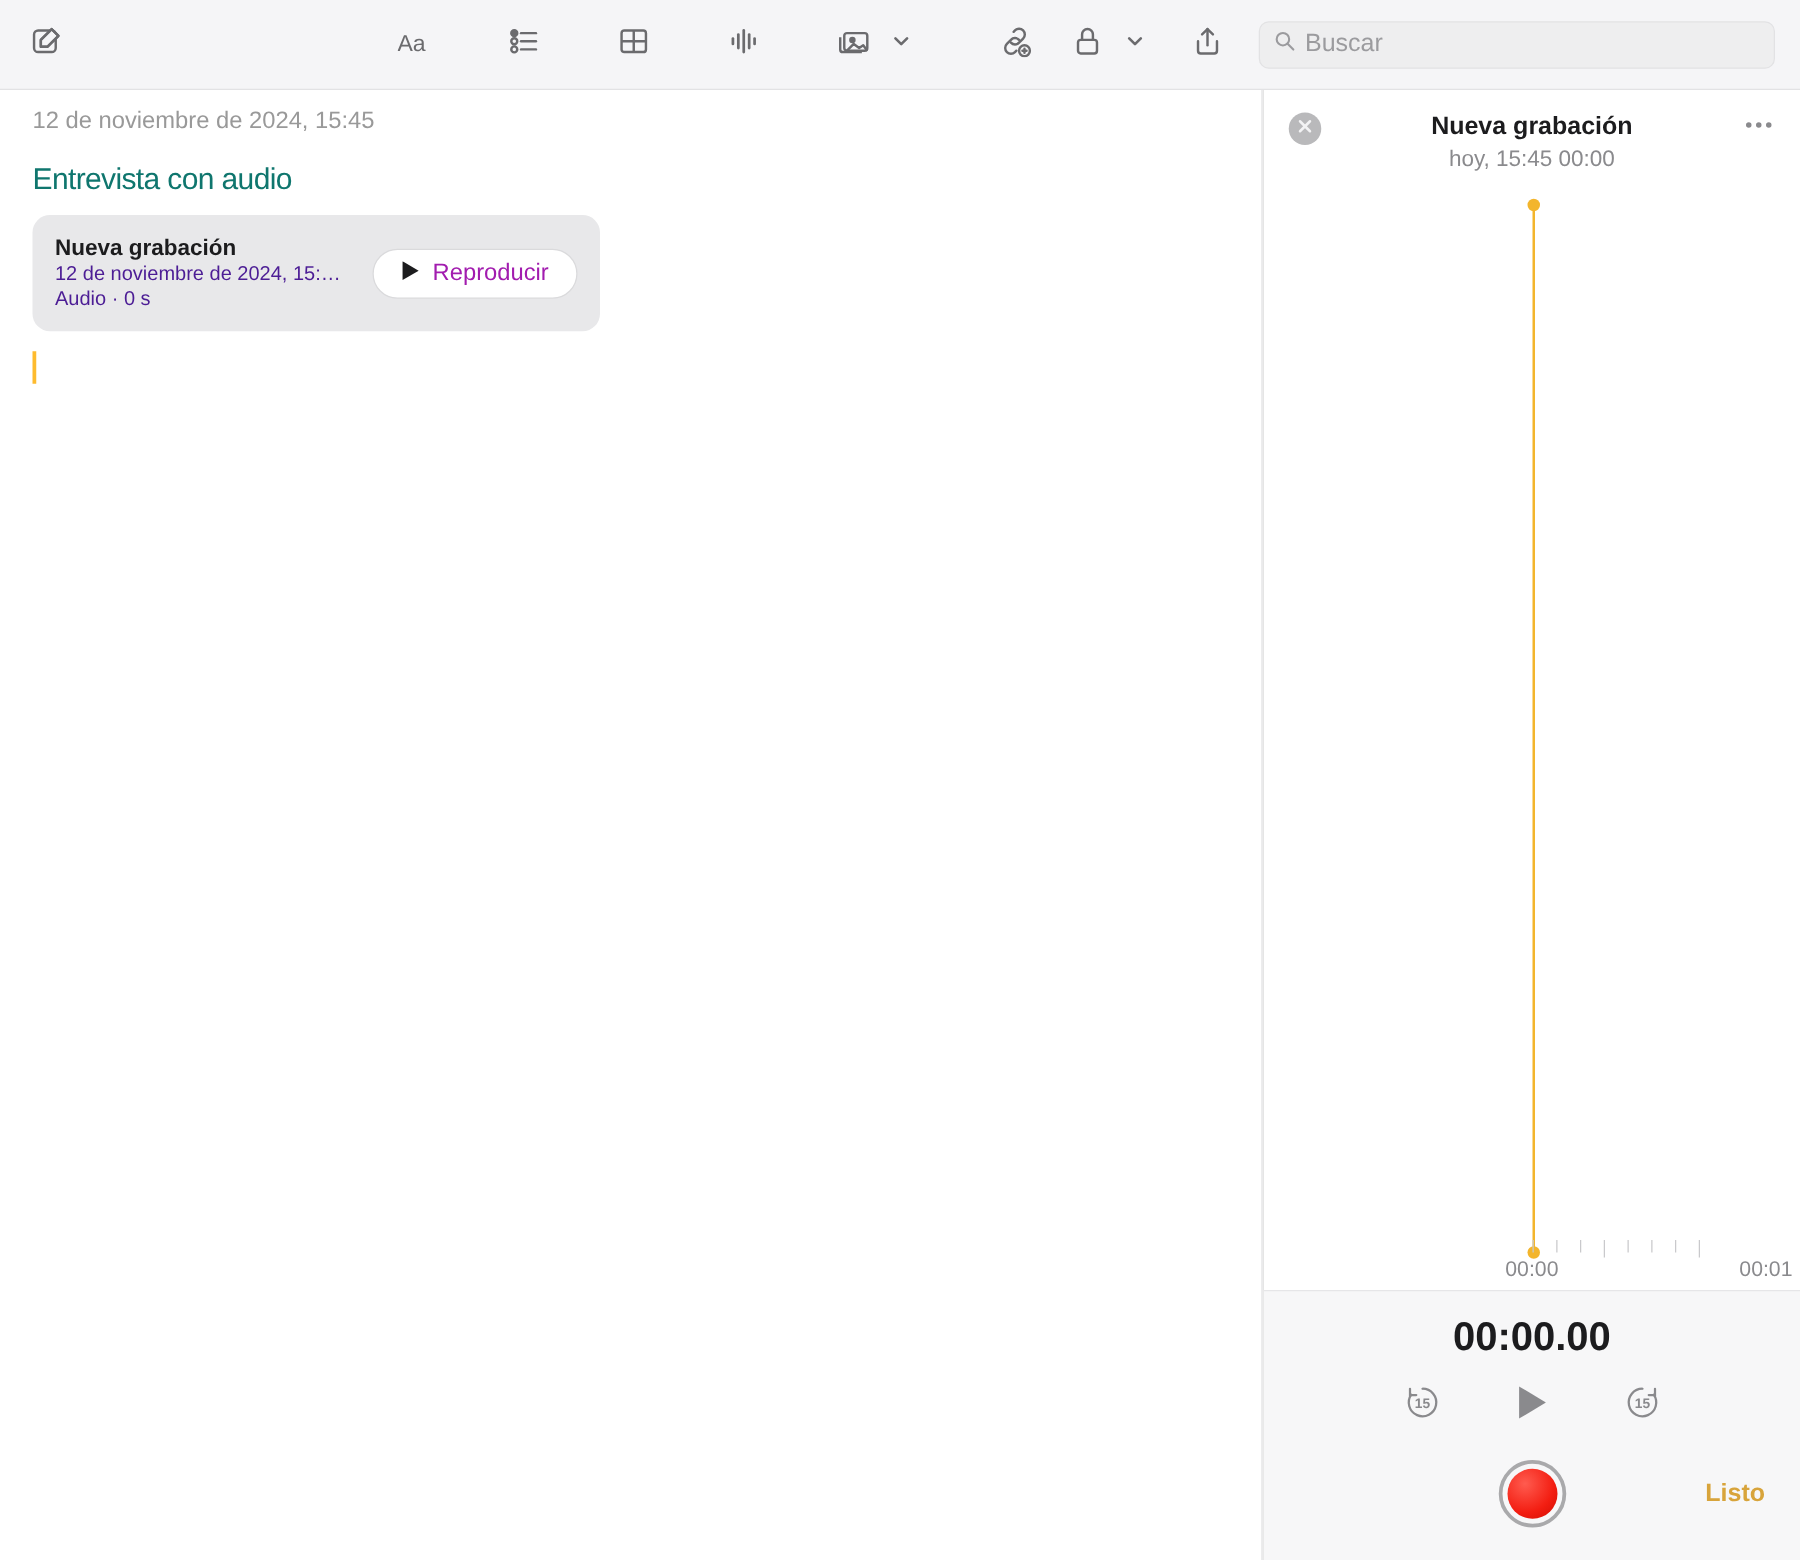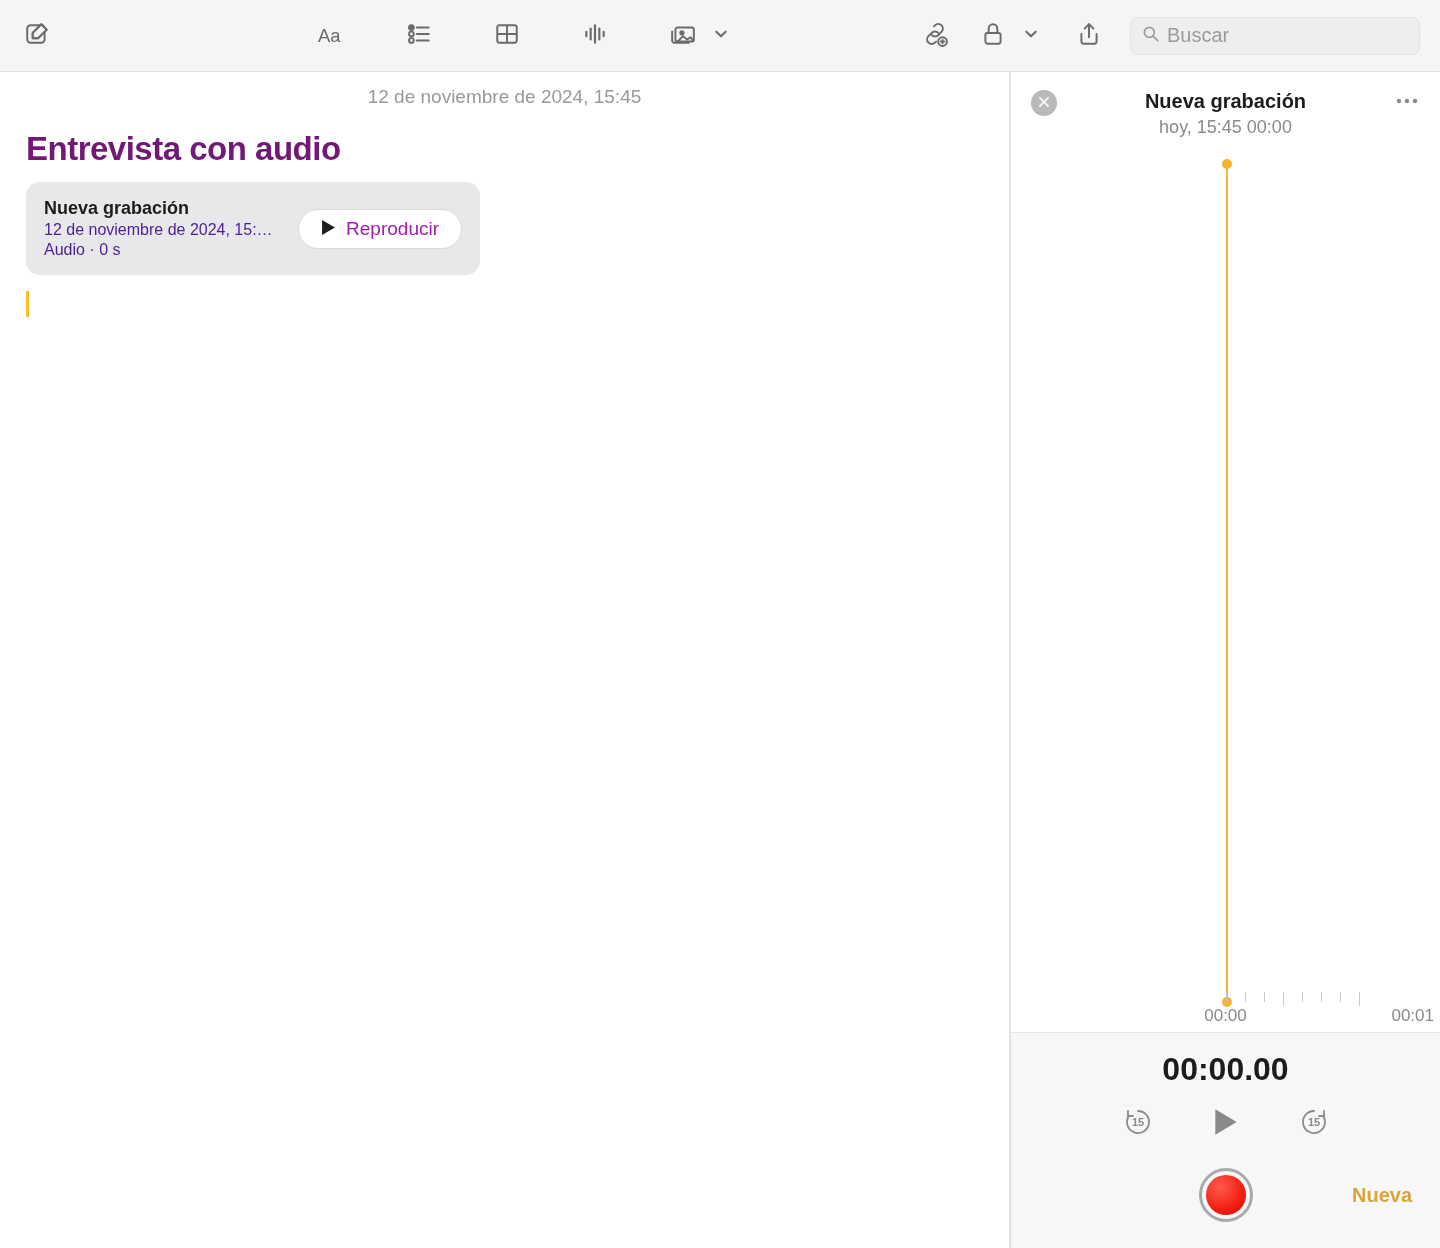--- a/index.html
+++ b/index.html
@@ -15,33 +15,33 @@
   .tb-left { display:flex; align-items:center; gap:30px; }
   .tb-center { display:flex; align-items:flex-end; gap:54px; margin-left: 260px; }
   .tb-right { display:flex; align-items:center; gap:24px; margin-left:auto; }
   .tb-btn { width:34px; height:34px; display:flex; align-items:center; justify-content:center; color:#6b6b6e; cursor:pointer; }
   .tb-btn svg { width:26px; height:26px; }
   .media-group { display:flex; align-items:center; gap:4px; color:#6b6b6e; }
   .chev-small svg { width:14px; height:14px; }
   .search-box {
     display:flex; align-items:center;
     background:#eeeeef; border:1px solid #e2e2e4;
-    border-radius:8px; height:38px; width:290px; padding:0 10px;
+    border-radius:8px; height:38px; width:413px; padding:0 10px;
   }
   .search-box svg { width:20px; height:20px; color:#9b9b9e; margin-right:6px; }
   .search-box input {
     border:none; outline:none; background:transparent;
     font-size:20px; color:#444; width:100%;
   }
   .search-box input::placeholder { color:#9b9b9e; }
 
   .body { display:flex; height:calc(100% - 72px); }
   .note-pane { flex:1; border-right:1px solid #e6e6e8; position:relative; padding:0 26px; }
-  .note-date { text-align:center; color:#999; font-size:19px; padding-top:14px; }
-  .note-title { font-size:33px; font-weight:700; color:#701a75; margin-top:22px; letter-spacing:-0.5px; }
+  .note-date { text-align:left; color:#999; font-size:19px; padding-top:14px; }
+  .note-title { font-size:24px; font-weight:400; color:#0f766e; margin-top:22px; letter-spacing:-0.5px; }
   .attachment {
     margin-top:14px;
     background:#e8e8ea;
     border-radius:14px;
     padding:16px 18px;
     width:454px;
     display:flex; align-items:center; justify-content:space-between;
   }
   .att-info { display:flex; flex-direction:column; gap:2px; max-width:260px; }
   .att-title { font-weight:600; font-size:18px; color:#1c1c1e; }
@@ -331,17 +331,17 @@
                 <polyline points="25,4 25,9 20,9"></polyline>
                 <text x="15" y="19" text-anchor="middle" class="skip-label" stroke="none">15</text>
               </svg>
           </span>
         </div>
       </div>
       <div class="rec-row">
         <div class="record-btn">
           <div class="record-inner"></div>
         </div>
-        <div class="done-btn">Nueva</div>
+        <div class="done-btn">Listo</div>
       </div>
     </div>
   </div>
 </div>
 
 </body></html>

